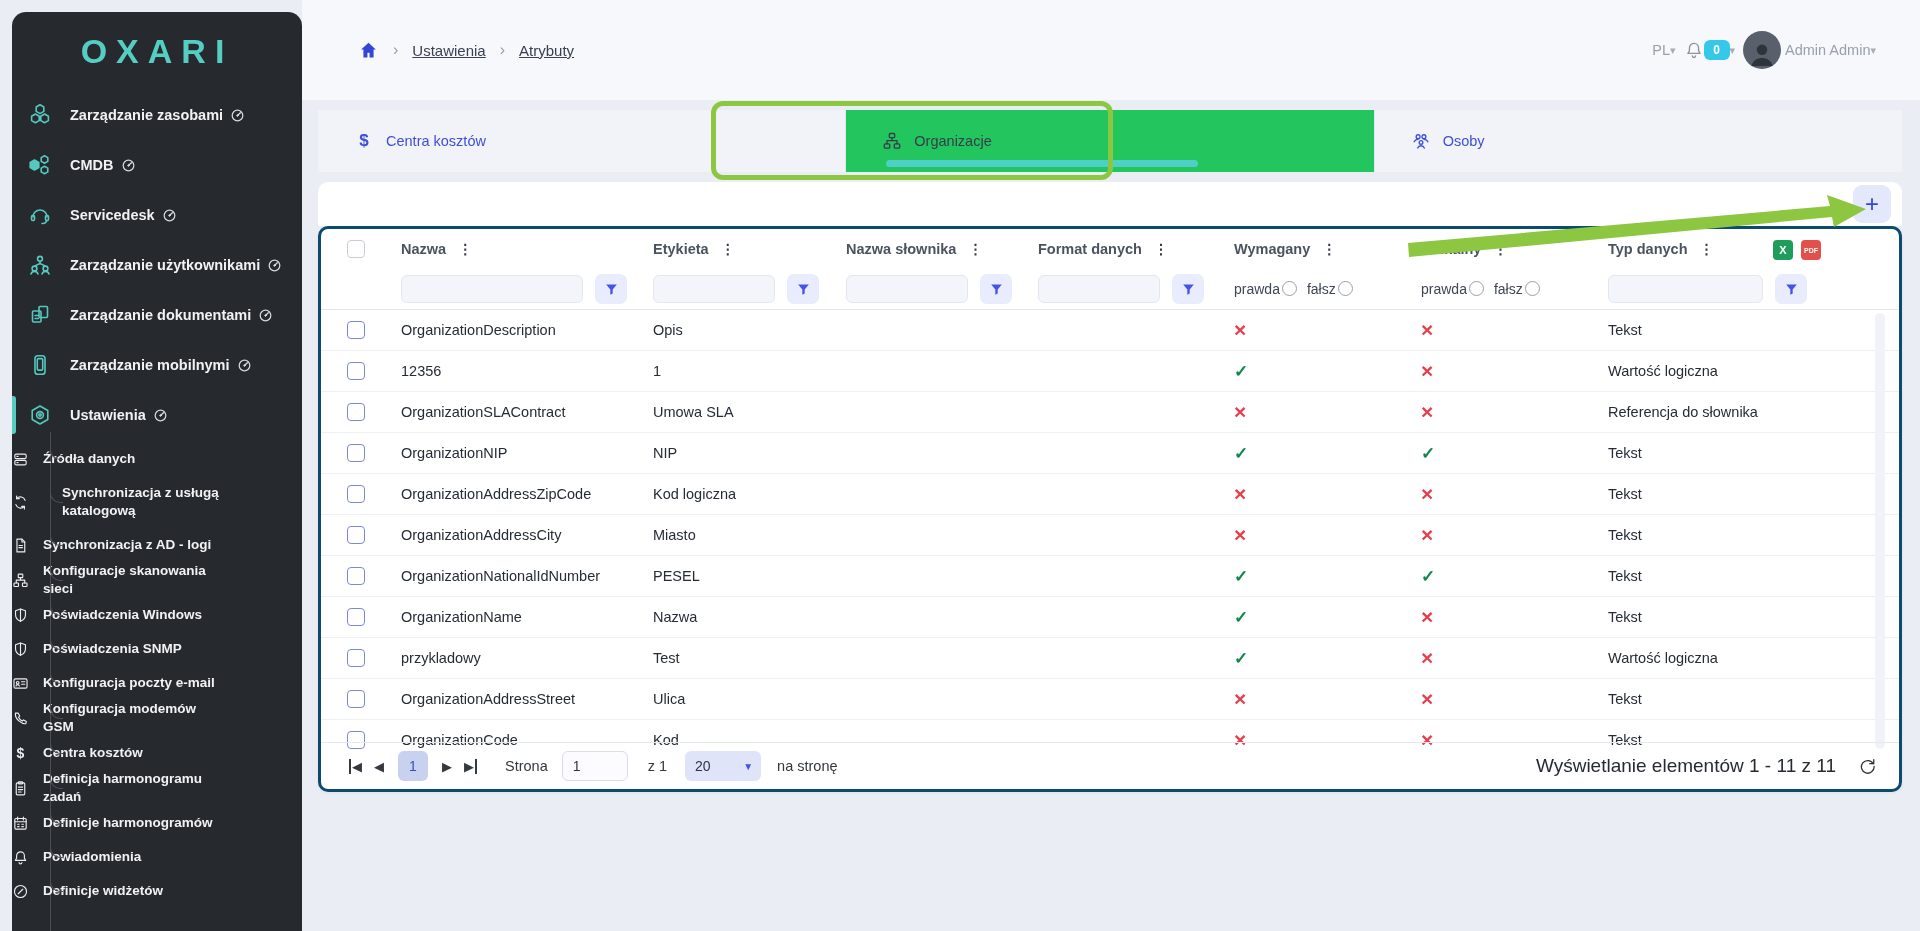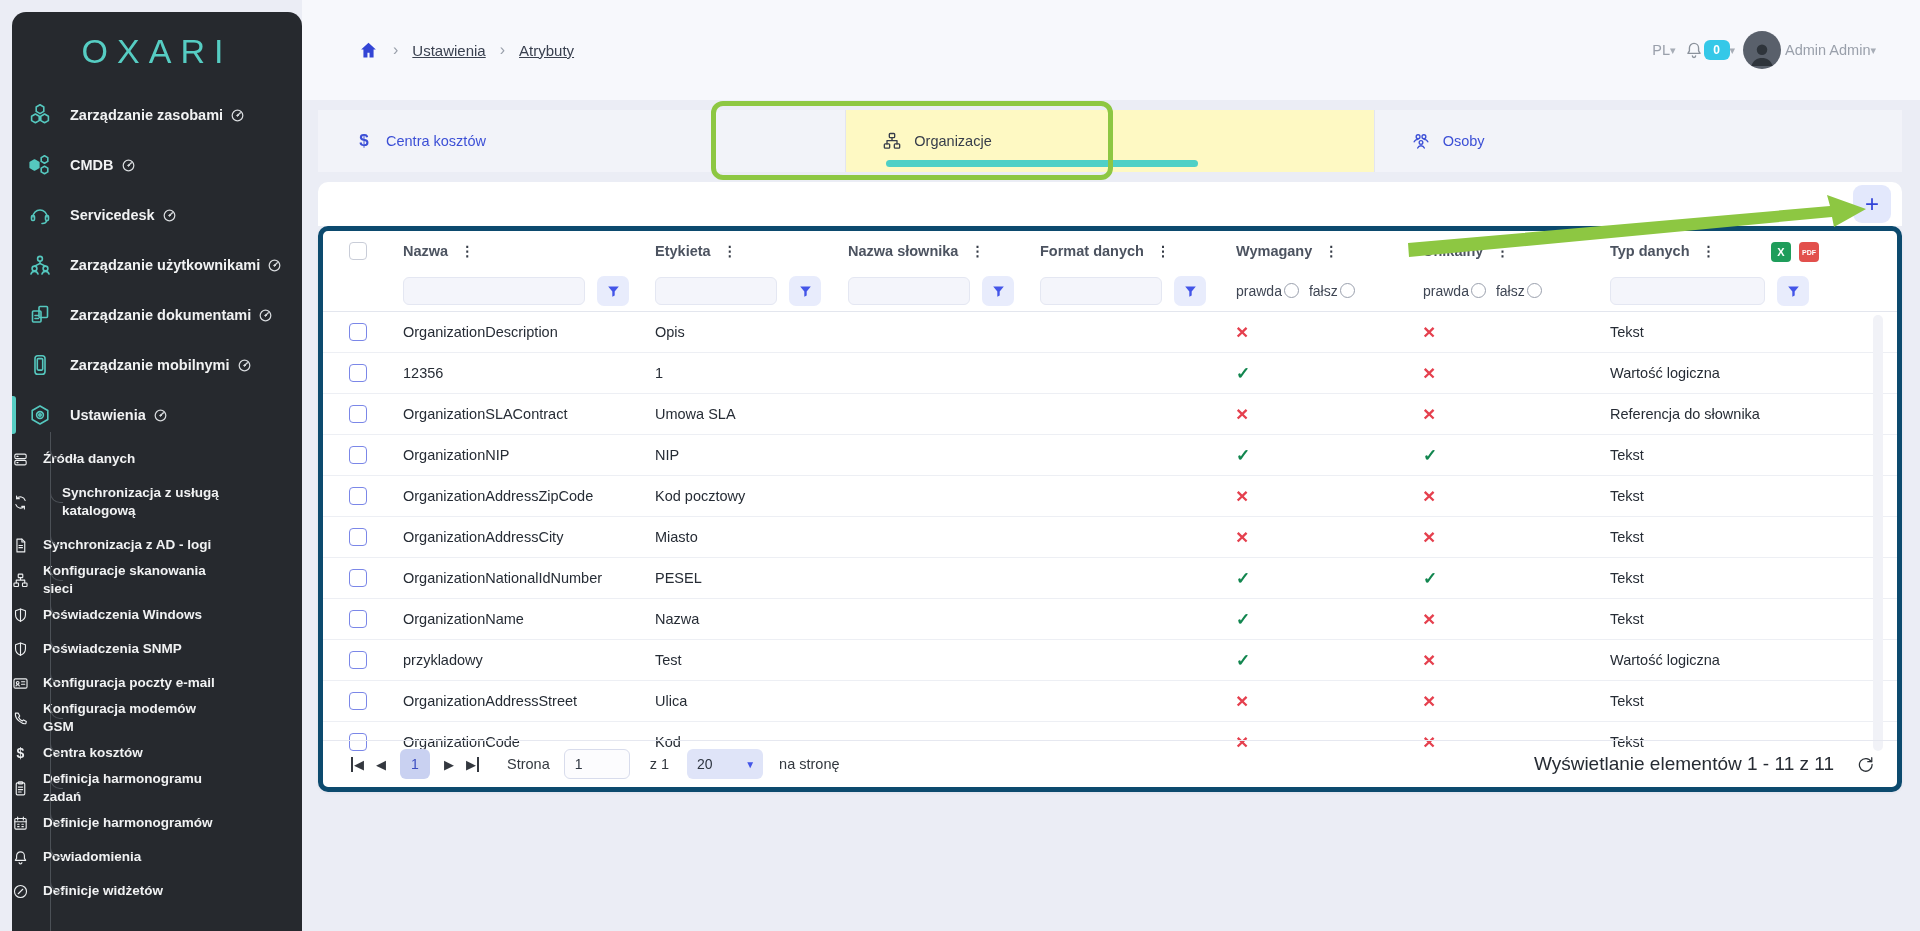--- a/index.html
+++ b/index.html
@@ -4,21 +4,21 @@
 <style>
   html,body{margin:0;padding:0;background:#e9ebf4;}
   .stage{position:relative;width:1920px;height:931px;background:#ebedf5;overflow:hidden;
          font-family:"Liberation Sans",sans-serif;color:#2e3540;}
   .ic{stroke:currentColor;fill:none;stroke-width:1.6;stroke-linecap:round;stroke-linejoin:round;}
 
   
   .sidebar{position:absolute;left:12px;top:12px;width:290px;height:919px;background:#26292e;
            border-radius:14px 14px 0 0;overflow:hidden;z-index:5;}
   .logo{height:78px;display:flex;align-items:center;justify-content:center;color:#56cdc3;
-        font-size:34px;letter-spacing:9px;font-weight:400;}
+        font-size:34px;letter-spacing:9px;font-weight:700;}
   .s-item{position:relative;height:50px;display:flex;align-items:center;padding-left:16px;cursor:pointer;}
   .s-item .mi{width:24px;height:24px;color:#55c8bf;flex:0 0 24px;}
   .s-label{color:#f1f2f3;font-size:14.5px;font-weight:600;margin-left:18px;white-space:nowrap;}
   .gauge{width:15px;height:15px;color:#d6d9dc;margin-left:7px;flex:0 0 15px;}
   .s-item.active::before{content:"";position:absolute;left:0;top:6px;width:4px;height:38px;
         background:#56cdc3;border-radius:0 3px 3px 0;}
   .sub-wrap{position:relative;margin-top:2px;}
   .sub-wrap::before{content:"";position:absolute;left:38px;top:-10px;height:940px;width:1px;background:#4b5056;}
   .s-sub{position:relative;min-height:34px;display:flex;align-items:center;cursor:pointer;}
   .s-sub.tall{min-height:52px;gap:19px;}
@@ -47,31 +47,31 @@
   .avatar svg{width:30px;height:30px;color:#2e343b;fill:currentColor;stroke:none;}
   .uname{color:#9aa0ab;font-size:14.5px;margin-left:4px;}
 
   
   .tabs{position:absolute;left:318px;top:110px;width:1584px;height:62px;display:flex;z-index:2;}
   .tab{flex:1;background:#f2f3f9;display:flex;align-items:center;padding-left:36px;gap:12px;
        border-right:1px solid #e3e5f0;cursor:pointer;color:#3c4fd6;font-size:14.5px;position:relative;}
   .tab:last-child{border-right:none;}
   .tab .ti{width:20px;height:20px;}
   .tab .dollar{font-size:17px;width:20px;}
-  .tab.active{background:#fef9c3;color:#363d4a;}
+  .tab.active{background:#22c55e;color:#363d4a;}
   .tab.active .underbar{content:"";position:absolute;left:40px;bottom:5px;width:312px;height:7px;
        border-radius:4px;background:#4fd0c6;}
 
   
   .toolbar{position:absolute;left:318px;top:182px;width:1584px;height:44px;background:#fff;
            border-radius:10px 10px 0 0;z-index:1;}
   .addbtn{position:absolute;right:11px;top:3px;width:38px;height:38px;border:none;border-radius:9px;
           background:#e3e8fc;color:#3143d8;font-size:24px;line-height:36px;cursor:pointer;font-weight:400;}
   .card{position:absolute;left:318px;top:226px;width:1584px;height:566px;background:#fff;
-        border:5px solid #0c4a6e;border-radius:10px;box-shadow:0 1px 3px rgba(40,50,90,.06);
+        border:3px solid #0c4a6e;border-radius:10px;box-shadow:0 1px 3px rgba(40,50,90,.06);
         box-sizing:border-box;z-index:1;}
   .gutter{position:absolute;right:14px;top:84px;width:10px;height:436px;background:#f1f2f7;border-radius:5px;}
 
   .gridrow{display:grid;grid-template-columns:80px 252px 193px 192px 196px 187px 187px 1fr;
            align-items:center;height:40px;}
   .ghead-label{height:40px;border:none;}
   .col-h{display:flex;align-items:center;gap:10px;color:#4c5360;font-size:14.5px;font-weight:600;}
   .dots{color:#353b46;font-size:14px;cursor:pointer;padding:0 2px;}
   .dots::before{content:"\22EE";}
   .exportbox{position:absolute;top:11px;right:78px;display:flex;gap:8px;}
@@ -608,21 +608,21 @@
           <div></div>
           <div><span class="mark yes"></span></div>
           <div><span class="mark yes"></span></div>
           <div>Tekst</div>
         </div>
         <div class="gridrow brow">
           <div class="fcell c-check">
             <span class="cb"></span>
           </div>
           <div>OrganizationAddressZipCode</div>
-          <div>Kod pocztowy</div>
+          <div>Kod logiczna</div>
           <div></div>
           <div></div>
           <div><span class="mark no"></span></div>
           <div><span class="mark no"></span></div>
           <div>Tekst</div>
         </div>
         <div class="gridrow brow">
           <div class="fcell c-check">
             <span class="cb"></span>
           </div>

